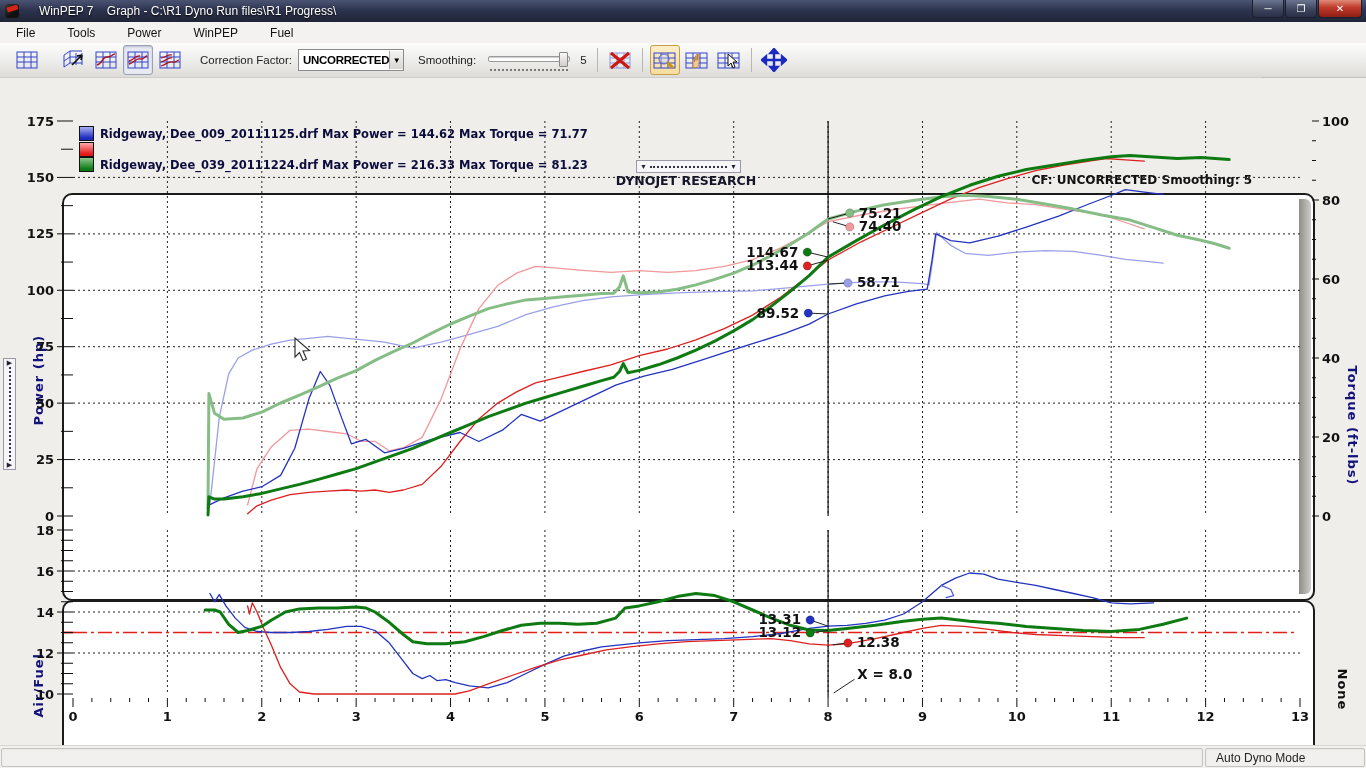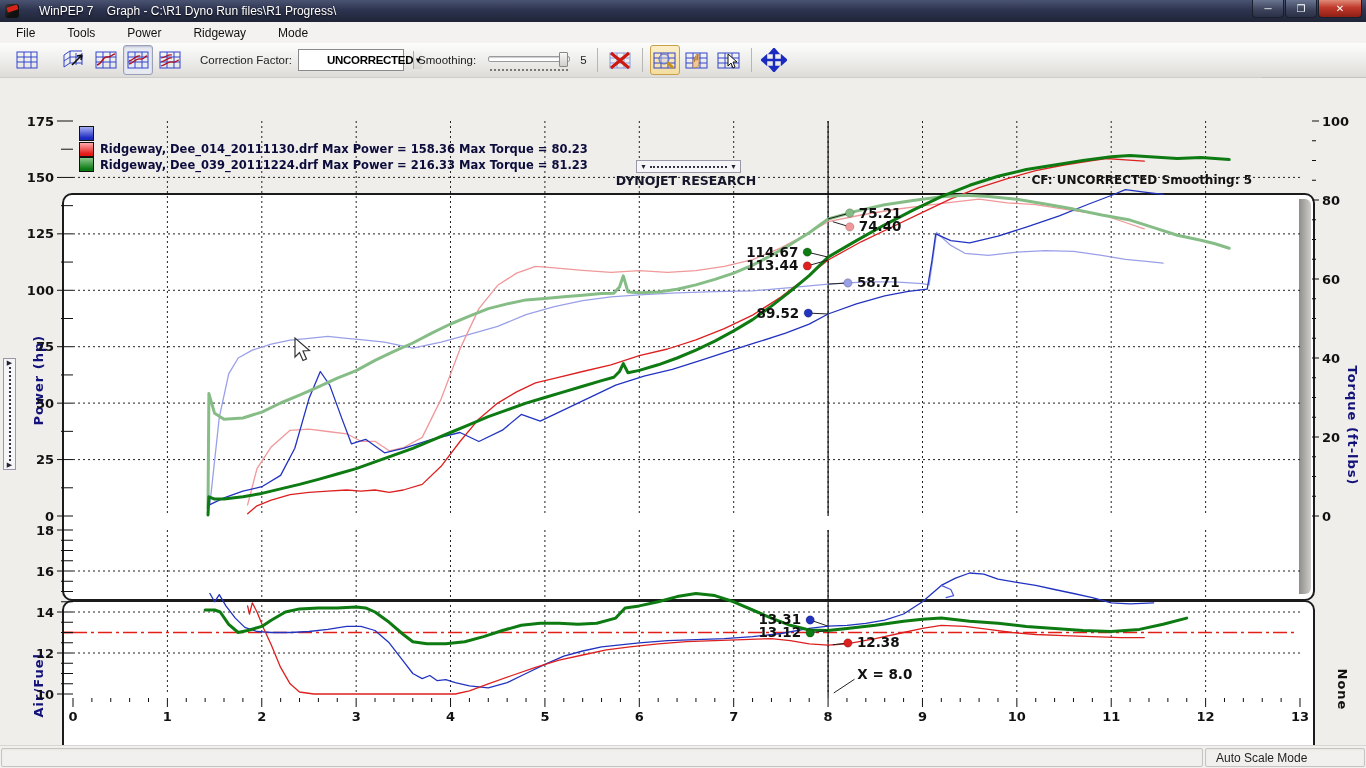--- a/index.html
+++ b/index.html
@@ -28,21 +28,21 @@
   .toolbar{position:absolute;left:0;top:43px;width:1366px;height:34px;
     background:linear-gradient(180deg,#fdfdfc 0%,#ececea 55%,#dedcd8 100%);
     border-bottom:1px solid #c4c2be;display:flex;align-items:center;}
   .tbtn{width:28px;height:28px;margin:0 1px;display:flex;align-items:center;justify-content:center;border:1px solid transparent;border-radius:3px;}
   .tbtn.first{margin-left:12px;margin-right:16px;}
   .tbtn.checked{border:1px solid #9aa0b8;background:#e8eaf2;box-shadow:inset 0 1px 2px #b8bcd0;}
   .tbtn.pressed{border:1px solid #c8a04a;background:linear-gradient(180deg,#fbeec9,#f4ddA0);}
   .tsep{width:1px;height:24px;background:#b8b6b2;margin:0 6px;}
   .tlabel{font-size:11.5px;color:#222;margin:0 6px 0 14px;}
   .combo{width:104px;height:20px;border:1px solid #8a8a8a;background:#fff;display:flex;align-items:center;}
-  .combo .val{flex:1;font-size:11.5px;font-weight:bold;padding-left:4px;letter-spacing:-0.3px;margin-left:24px;}
+  .combo .val{flex:1;font-size:11.5px;font-weight:bold;padding-left:4px;letter-spacing:-0.3px;}
   .combo .drop{width:16px;height:18px;border-left:1px solid #aaa;font-size:8px;display:flex;align-items:center;justify-content:center;
     background:linear-gradient(180deg,#f4f4f4,#d8d6d2);}
   .slider{width:86px;height:22px;position:relative;margin:0 4px;}
   .slider .groove{position:absolute;left:2px;right:2px;top:7px;height:4px;background:#fff;
     border:1px solid #9a9a9a;border-radius:2px;box-shadow:inset 0 1px 1px #ccc;}
   .slider .thumb{position:absolute;right:4px;top:3px;width:7px;height:13px;
     background:linear-gradient(180deg,#f8f8f8,#d0cecb);border:1px solid #888;border-radius:1px;}
   .slider .tix{position:absolute;left:4px;right:4px;top:17px;height:3px;border-bottom:2px dotted #777;}
   .sval{font-size:11.5px;color:#222;margin:0 4px;}
   
@@ -95,22 +95,22 @@
     <span class="winbtn">─</span>
     <span class="winbtn">❐</span>
     <span class="winbtn close">✕</span>
   </span>
 </div>
 
 <div class="menubar">
   <span class="menu-item">File</span>
   <span class="menu-item">Tools</span>
   <span class="menu-item">Power</span>
-  <span class="menu-item">Ridgeway</span>
-  <span class="menu-item">Mode</span>
+  <span class="menu-item">WinPEP</span>
+  <span class="menu-item">Fuel</span>
 </div>
 
 <div class="toolbar">
   <span class="tbtn first">
     <svg width="22" height="20">
         <g stroke="#3344cc" fill="none">
           <rect x="1" y="2" width="20" height="16"></rect>
           <path d="M1 7h20M1 12h20M8 2v16M15 2v16"></path>
         </g>
       </svg>
@@ -483,27 +483,27 @@
       <text x="856.8975660000001" y="647.455" text-anchor="start" font-family="DejaVu Sans, sans-serif" font-size="13.5" font-weight="bold" fill="#111">12.38</text>
       <line x1="833.7398760000001" y1="692.975" x2="854.504488" y2="679.24" stroke="#222" stroke-width="1"></line>
       <text x="857.3360260000001" y="678.625" text-anchor="start" font-family="DejaVu Sans, sans-serif" font-size="13.5" font-weight="bold" fill="#111">X = 8.0</text>
     </g>
     <path d="M295 338 l0 19 l4.5-4.5 l3.5 8 l3.5-1.5 l-3.5-8 l6.5-0.5 z" fill="#fff" stroke="#333" stroke-width="1.2"></path>
   </svg>
 
 <div class="legend">
   <div class="legend-row">
     <span class="legend-swatch" style="background: linear-gradient(rgb(168, 174, 242) 0%, rgb(27, 42, 192) 85%);"></span>
+    <span class="legend-label">Ridgeway, Dee_009_20111125.drf Max Power = 144.62 Max Torque = 71.77</span>
   </div>
   <div class="legend-row">
     <span class="legend-swatch" style="background: linear-gradient(rgb(255, 170, 170) 0%, rgb(229, 24, 24) 85%);"></span>
-    <span class="legend-label">Ridgeway, Dee_014_20111130.drf Max Power = 158.36 Max Torque = 80.23</span>
   </div>
   <div class="legend-row">
     <span class="legend-swatch" style="background: linear-gradient(rgb(140, 200, 140) 0%, rgb(12, 122, 20) 85%);"></span>
     <span class="legend-label">Ridgeway, Dee_039_20111224.drf Max Power = 216.33 Max Torque = 81.23</span>
   </div>
 </div>
 
 <div class="statusbar">
   <span class="status-cell left"></span>
-  <span class="status-cell right">Auto Scale Mode</span>
+  <span class="status-cell right">Auto Dyno Mode</span>
 </div>
 
 </body></html>

